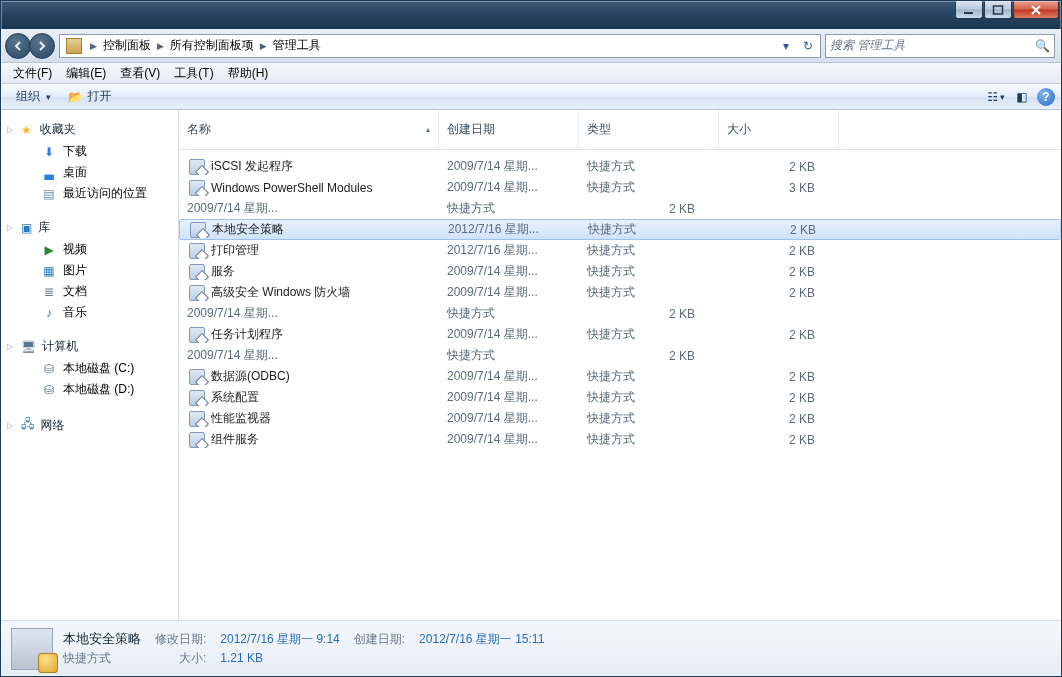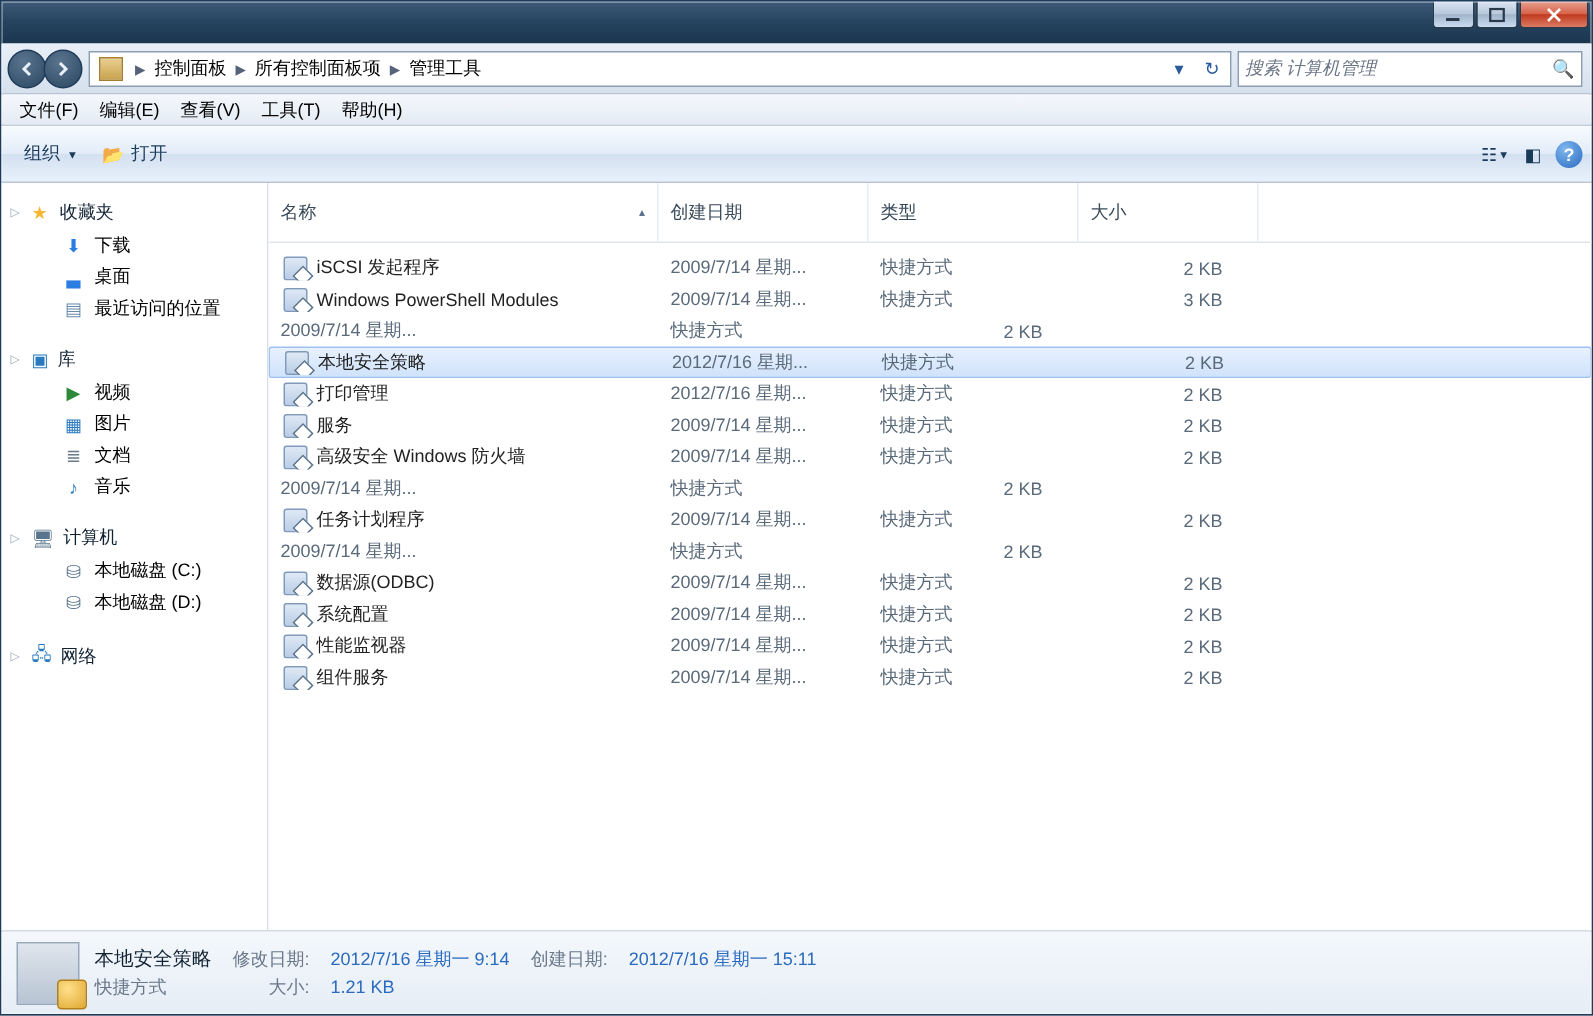--- a/index.html
+++ b/index.html
@@ -26,21 +26,21 @@
 .addr-actions { margin-left:auto; display:flex; gap:2px; }
 .addr-actions span{ width:20px; height:20px; display:flex; justify-content:center; align-items:center; color:#2a5a9a; }
 .search { width:230px; height:24px; background:#fff; border:1px solid #8a9db3; display:flex; align-items:center; padding:0 4px; color:#6a7686; font-style:italic; }
 .search .mag { margin-left:auto; color:#2a5a9a; font-style:normal; }
 
 
 .menubar { height:21px; background:linear-gradient(#f5f8fc,#e4ebf4); border-bottom:1px solid #c3cedd; display:flex; align-items:flex-start; padding-left:6px; gap:2px; }
 .menu-item { padding:2px 6px; cursor:default; }
 
 
-.toolbar { height:38px; background:linear-gradient(#f7fbff,#e2ecf8 50%,#d3e0f0 51%,#e8f1fb); border-bottom:1px solid #b6c4d6; display:flex; align-items:center; padding:0 6px; color:#1a3a5a; }
+.toolbar { height:26px; background:linear-gradient(#f7fbff,#e2ecf8 50%,#d3e0f0 51%,#e8f1fb); border-bottom:1px solid #b6c4d6; display:flex; align-items:center; padding:0 6px; color:#1a3a5a; }
 .tb-btn { padding:3px 8px; display:flex; align-items:center; gap:4px; cursor:default; border:1px solid transparent; border-radius:2px;}
 .tb-drop::after{ content:"▾"; font-size:9px; margin-left:2px;}
 .tb-right{ margin-left:auto; display:flex; align-items:center; gap:4px;}
 .tb-icon{ width:22px; height:22px; display:flex; justify-content:center; align-items:center; border-radius:2px; border:1px solid transparent;}
 .help-icon{ width:18px; height:18px; border-radius:50%; background:radial-gradient(circle at 35% 30%,#7fb6ef,#2a6bbf); color:#fff; display:flex; justify-content:center; align-items:center; font-weight:bold;}
 
 
 .body { flex:1; display:flex; min-height:0; }
 .sidebar { width:178px; background:#fff; border-right:1px solid #d9dde3; padding:8px 0 0 0; overflow:auto; }
 .fav-star{ color:#f7b733; margin-right:2px;}
@@ -122,21 +122,21 @@
       <span class="crumb-sep">▶</span>
       <span class="crumb">所有控制面板项</span>
       <span class="crumb-sep">▶</span>
       <span class="crumb">管理工具</span>
       <div class="addr-actions">
         <span>▾</span>
         <span>↻</span>
       </div>
     </div>
     <div class="search">
-      <span>搜索 计算机管理</span>
+      <span>搜索 管理工具</span>
       <span class="mag">🔍</span>
     </div>
   </div>
 
   <div class="menubar">
     <div class="menu-item">文件(F)</div>
     <div class="menu-item">编辑(E)</div>
     <div class="menu-item">查看(V)</div>
     <div class="menu-item">工具(T)</div>
     <div class="menu-item">帮助(H)</div>

